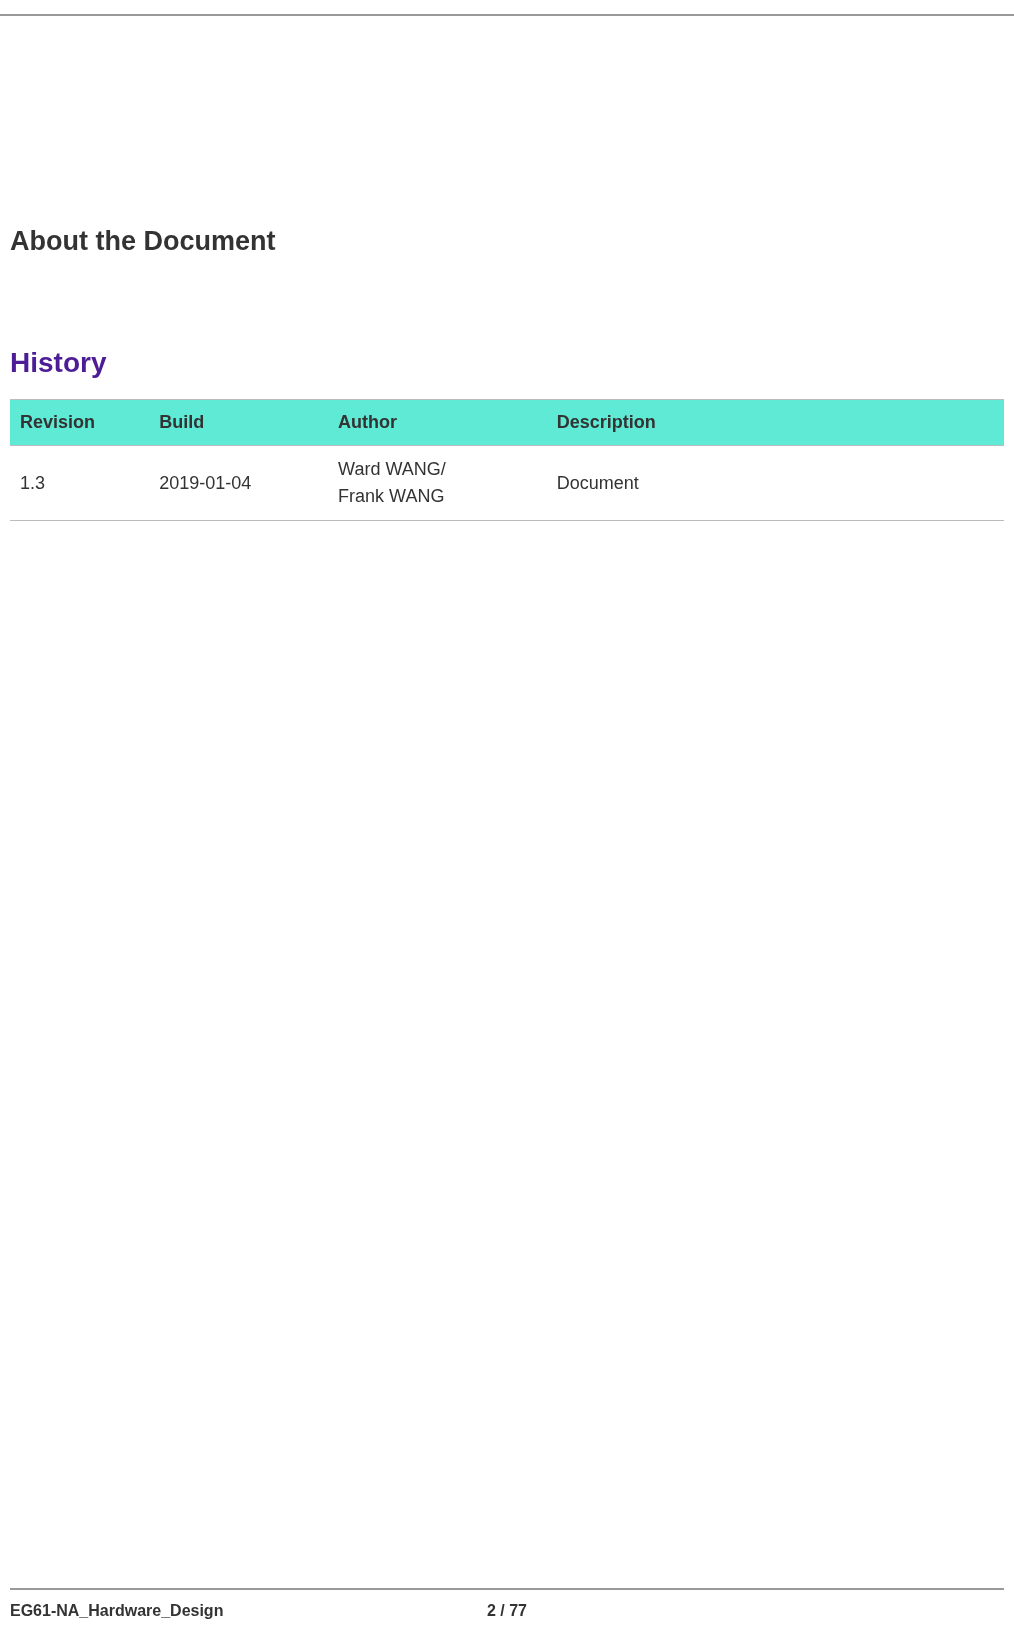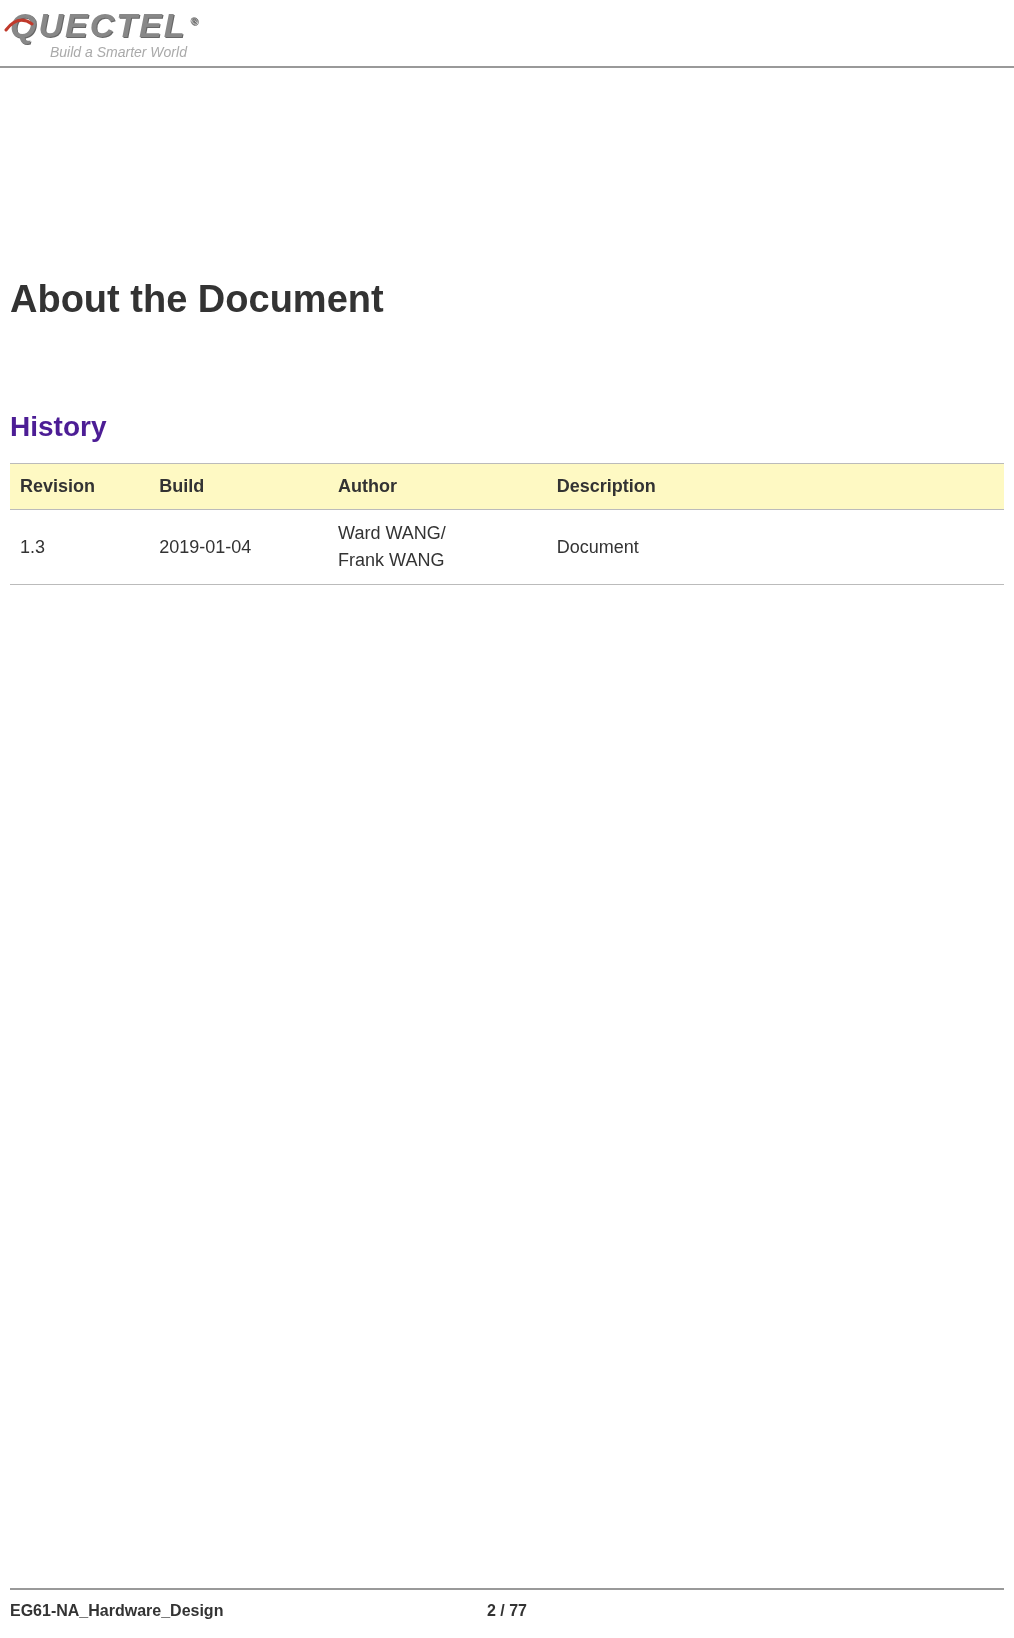--- a/index.html
+++ b/index.html
@@ -57,39 +57,39 @@
       font-weight: bold;
       color: #333;
       font-size: 20px;
       line-height: 1.4;
       letter-spacing: 2px;
     }
     .content {
       padding: 0 10px;
     }
     .title {
-      font-size: 38px;
+      font-size: 27px;
       font-weight: bold;
       color: #333;
       margin-top: 210px;
       margin-bottom: 90px;
     }
     .subtitle {
       font-size: 28px;
       font-weight: bold;
       color: #4c1d95;
       margin-bottom: 20px;
     }
     table {
       width: 100%;
       border-collapse: collapse;
       font-size: 18px;
     }
     thead tr {
-      background: #fef9c3;
+      background: #5eead4;
     }
     th {
       text-align: left;
       font-weight: bold;
       padding: 12px 10px;
       color: #333;
       border-top: 1px solid #bbb;
       border-bottom: 1px solid #bbb;
     }
     td {
@@ -133,29 +133,20 @@
       top: 4px;
       left: -6px;
       width: 30px;
       height: 22px;
     }
   </style>
 </head>
 <body>
 
 <div class="page-header">
-  <div class="logo-block">
-    <div class="logo-text">
-      <svg class="logo-swoosh" viewBox="0 0 30 22">
-        <path d="M2 18 Q14 2 28 12" stroke="#c0392b" stroke-width="3" fill="none" stroke-linecap="round"></path>
-      </svg>
-      <span>QUECTEL</span><span class="logo-reg">®</span>
-    </div>
-    <div class="logo-tagline">Build a Smarter World</div>
-  </div>
 </div>
 
 <div class="content">
   <h1 class="title">About the Document</h1>
 
   <h2 class="subtitle">History</h2>
 
   <table>
     <thead>
       <tr>

